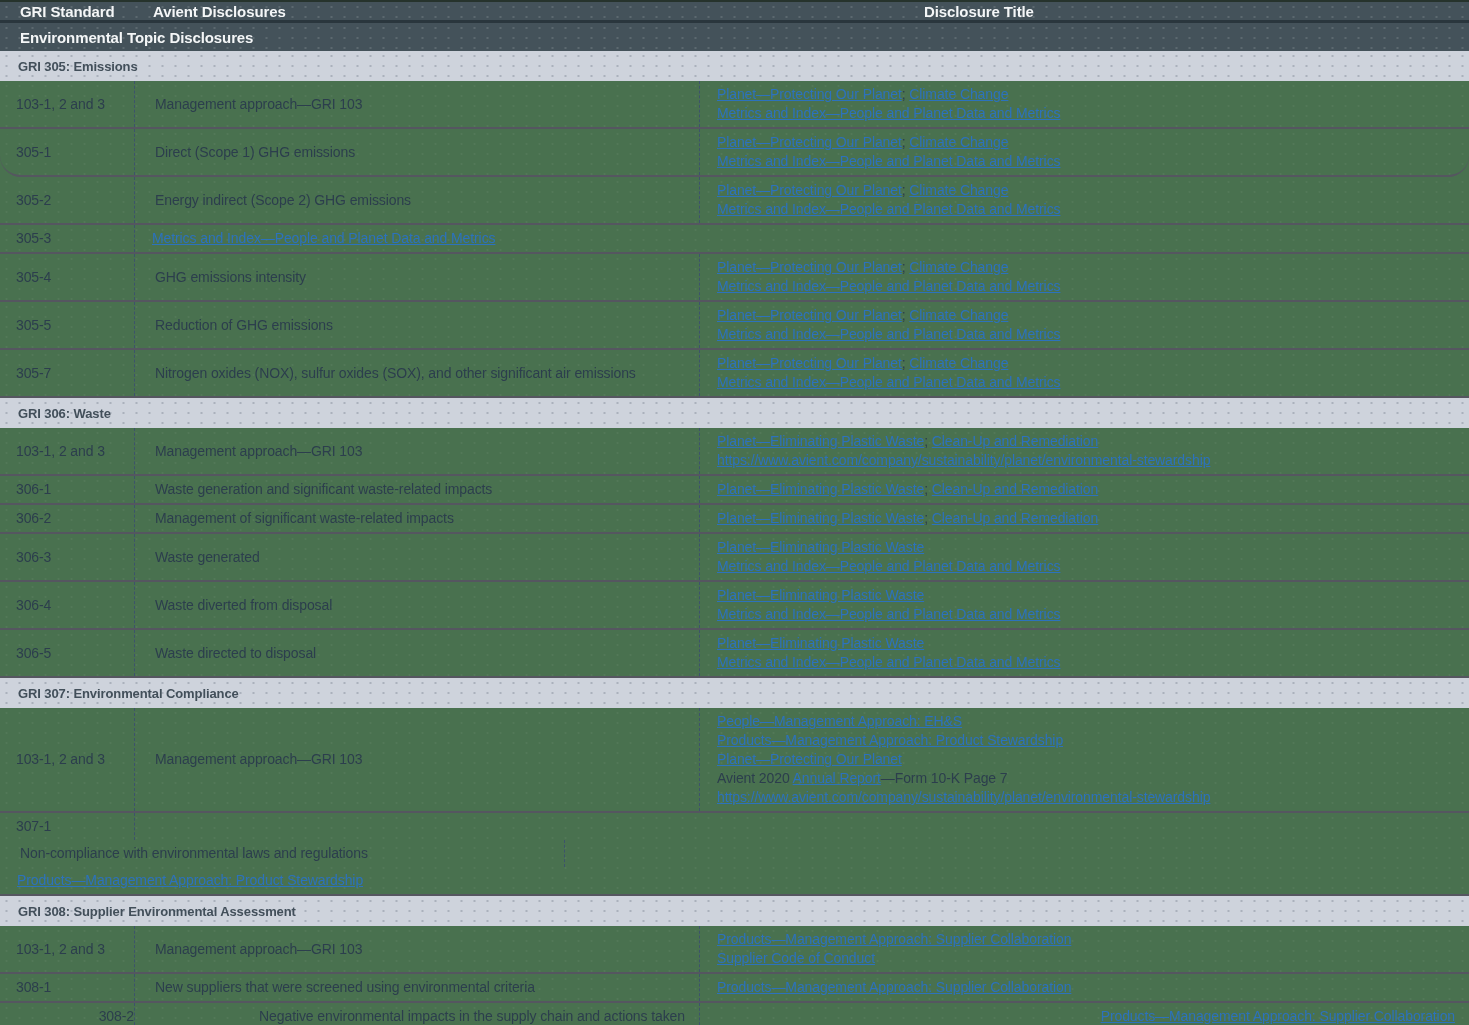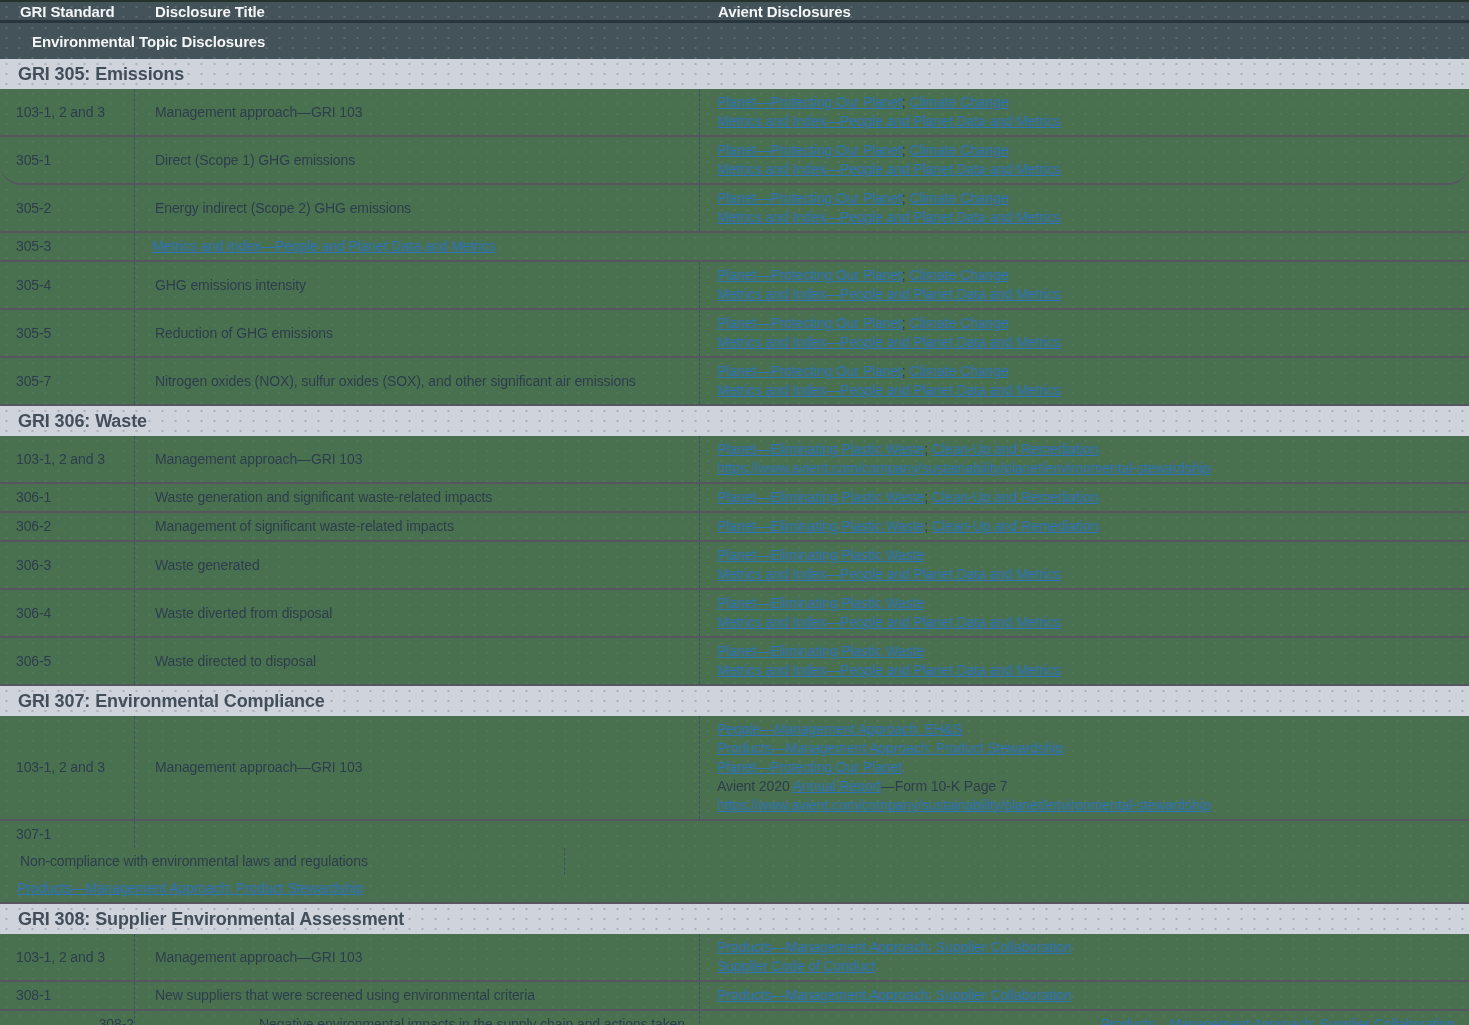--- a/index.html
+++ b/index.html
@@ -21,34 +21,34 @@
     background-color: #44525a;
     background-image: radial-gradient(rgba(255,255,255,0.13) 1px, rgba(0,0,0,0) 1.4px);
     background-size: 13px 10px;
     color: #f4f6f7;
     font-weight: bold;
     font-size: 15px;
     display: flex;
     align-items: center;
   }
   .header-row { height: 21px; border-bottom: 3px solid #2a363d; }
-  .section-row { height: 36px; padding-left: 32px; }
+  .section-row { height: 28px; padding-left: 20px; }
   .hcell { height: 100%; display: flex; align-items: center; }
   .hcell.c1 { width: 135px; padding-left: 20px; }
   .hcell.c2 { width: 565px; padding-left: 20px; }
   .hcell.c3 { flex: 1; padding-left: 18px; }
   
   .group-band {
     height: 30px;
     background-color: #ced3dc;
     background-image: radial-gradient(rgba(105,115,130,0.35) 1px, rgba(0,0,0,0) 1.4px);
     background-size: 13px 10px;
     color: #424f5a;
     font-weight: bold;
-    font-size: 18px;
+    font-size: 13px;
     display: flex;
     align-items: center;
     padding-left: 18px;
   }
   
   .trow {
     display: flex;
     border-bottom: 2px solid #555660;
     background-image: radial-gradient(rgba(255,255,255,0.05) 1px, rgba(0,0,0,0) 1.3px);
     background-size: 13px 10px;
@@ -66,22 +66,22 @@
   .plain { color: #2c3e4d; text-decoration: none; }
   .std-label { line-height: 19px; }
 </style>
 </head>
 <body>
 
 <div class="page">
 
   <div class="dark-band header-row">
     <div class="hcell c1">GRI Standard</div>
+    <div class="hcell c3">Avient Disclosures</div>
     <div class="hcell c2">Disclosure Title</div>
-    <div class="hcell c3">Avient Disclosures</div>
   </div>
 
   <div class="dark-band section-row">Environmental Topic Disclosures</div>
 
   <div id="groups">
       <div class="group-band">GRI 305: Emissions</div>
       <div class="trow" style="min-height: 46px;">
         <div class="cell c1">
           <div class="std-label">103-1, 2 and 3</div>
         </div>

